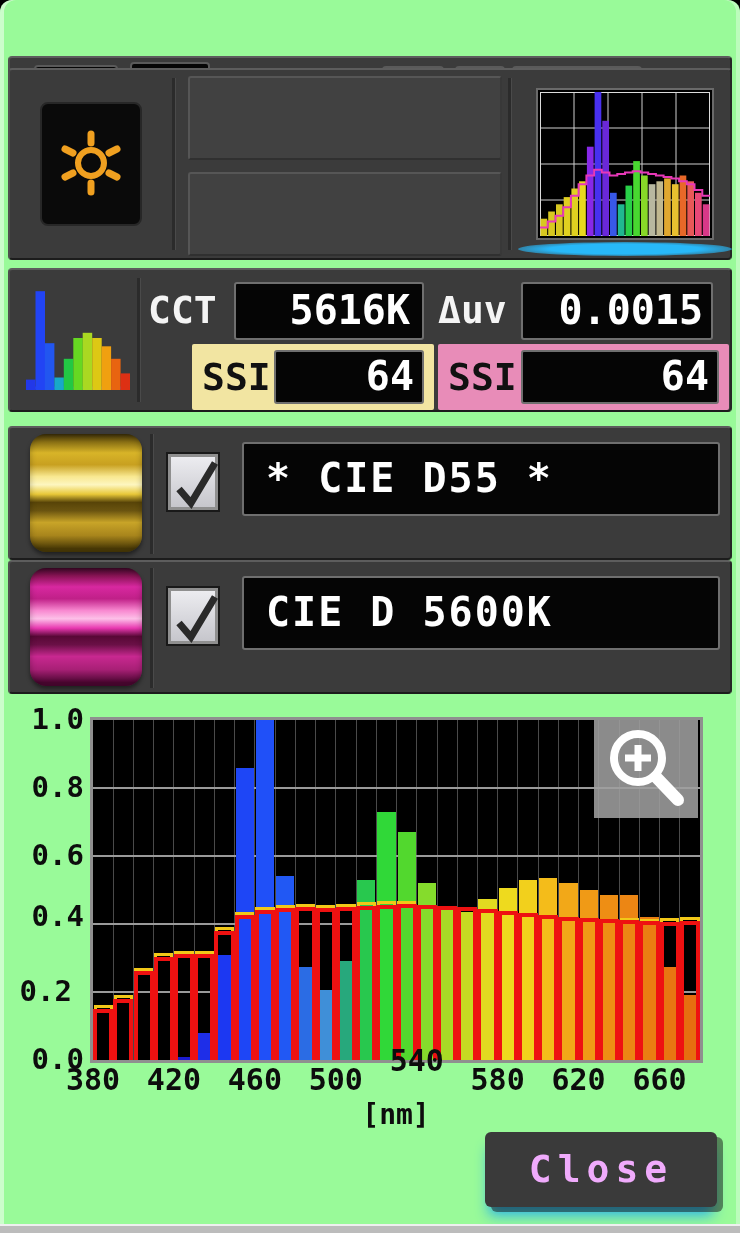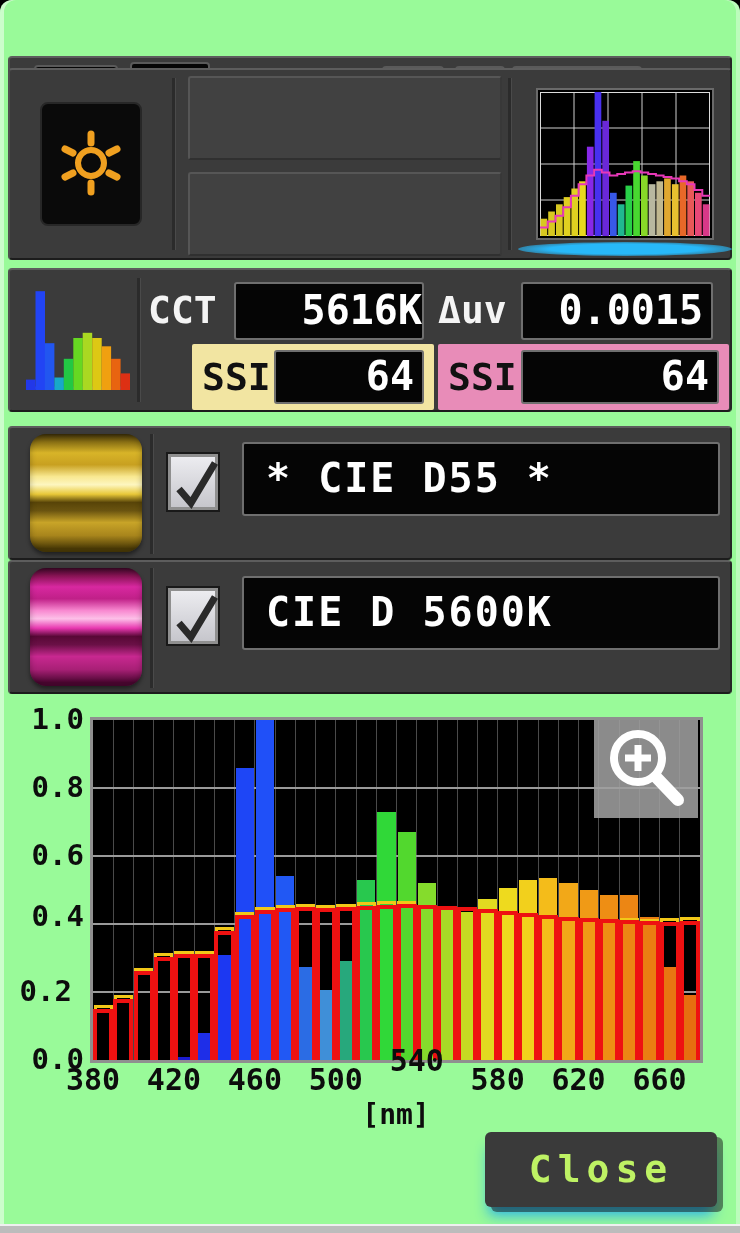--- a/index.html
+++ b/index.html
@@ -142,21 +142,21 @@
         <rect x="28.4" y="91.5" width="9.5" height="12.5" fill="#18a8c8"></rect>
         <rect x="37.8" y="72.8" width="9.5" height="31.2" fill="#22c844"></rect>
         <rect x="47.3" y="52.0" width="9.5" height="52.0" fill="#66d822"></rect>
         <rect x="56.7" y="46.8" width="9.5" height="57.2" fill="#aad822"></rect>
         <rect x="66.2" y="52.0" width="9.5" height="52.0" fill="#ddc814"></rect>
         <rect x="75.6" y="60.3" width="9.5" height="43.7" fill="#f0a010"></rect>
         <rect x="85.1" y="72.8" width="9.5" height="31.2" fill="#e86410"></rect>
         <rect x="94.5" y="87.4" width="9.5" height="16.6" fill="#dd3014"></rect>
       </svg>
     <div class="abs lbl-w" style="left:138px;top:12px;font-size:38px;line-height:56px;">CCT</div>
-    <div class="field abs" style="left:224px;top:12px;width:190px;height:58px;font-size:40px;line-height:52px;text-align:right;padding-right:0;">
+    <div class="field abs" style="left:224px;top:12px;width:190px;height:58px;font-size:40px;line-height:52px;text-align:right;padding-right:12px;">
       <span>5616K</span>
     </div>
     <div class="abs lbl-w" style="left:428px;top:12px;font-size:38px;line-height:56px;">Δuv</div>
     <div class="field abs" style="left:511px;top:12px;width:192px;height:58px;font-size:40px;line-height:52px;text-align:right;padding-right:8px;">
       <span>0.0015</span>
     </div>
     <div class="abs" style="left:182px;top:74px;width:242px;height:66px;background:#f2e5a2;border-radius:2px;"></div>
     <div class="abs" style="left:428px;top:74px;width:291px;height:66px;background:#e88cb8;border-radius:2px;"></div>
     <div class="abs" style="left:192px;top:80px;font-size:38px;line-height:54px;color:#111;">SSI</div>
     <div class="field abs" style="left:264px;top:80px;width:150px;height:54px;font-size:40px;line-height:48px;text-align:right;padding-right:8px;">
@@ -344,18 +344,18 @@
         <div class="xtick" style="left: 538.6px; top: 368px;">620</div>
         <div class="xtick" style="left: 619.533px; top: 368px;">660</div>
       </div>
     <div class="abs" style="left:336px;top:402px;width:120px;text-align:center;color:#0d0d0d;font-size:28px;">
       <span>[nm]</span>
     </div>
   </div>
 
   <div class="abs" style="left:485px;top:1132px;width:232px;height:75px;background:#3a3a3a;border-radius:6px;
               box-shadow:6px 5px 0 rgba(20,20,20,0.5), 0 12px 14px -4px rgba(30,170,240,0.95);
-              color:#bef264;font-size:38px;line-height:75px;text-align:center;letter-spacing:6px;">
+              color:#f0abfc;font-size:38px;line-height:75px;text-align:center;letter-spacing:6px;">
     <span>Close</span>
   </div>
 
   <div class="abs" style="left:0;top:1224px;width:740px;height:9px;background:#bcbcbc;border-top:2px solid #efefef;"></div>
 </div>
 
 </body></html>

